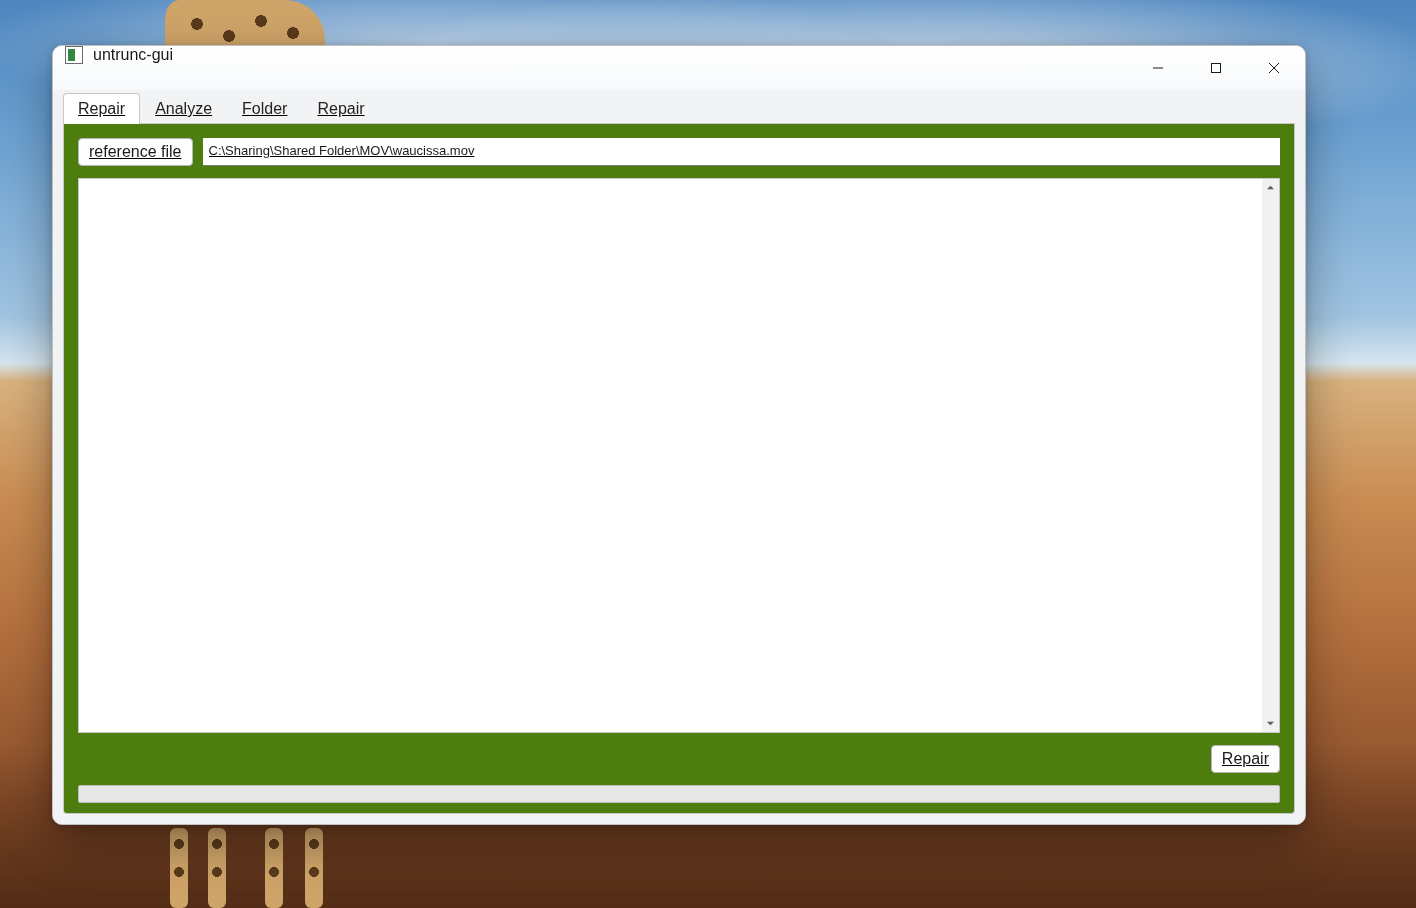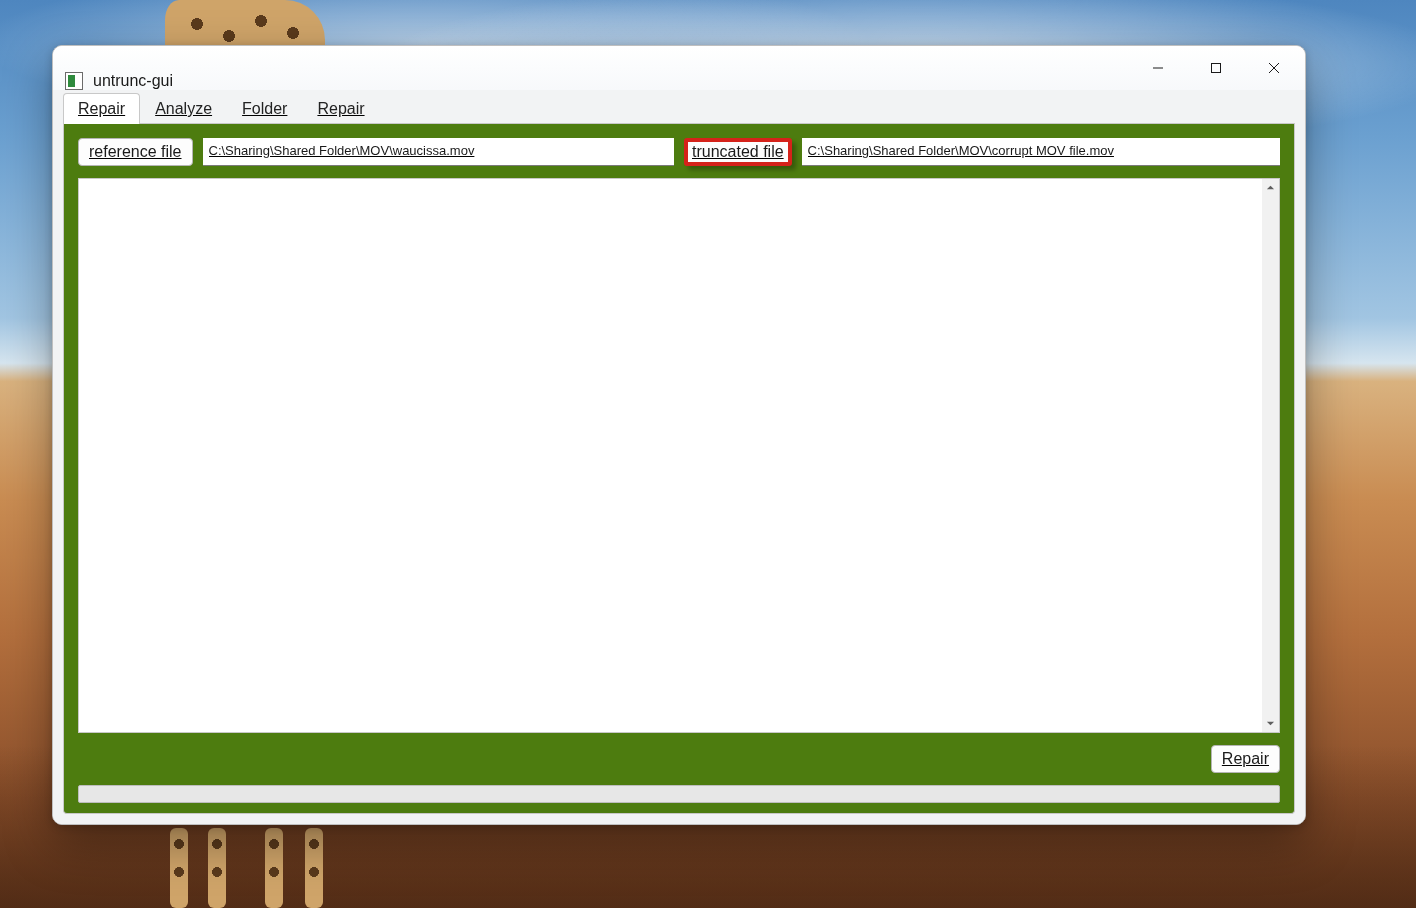--- a/index.html
+++ b/index.html
@@ -80,21 +80,21 @@
     border-radius: 10px;
     box-shadow: 0 18px 48px rgba(0,0,0,.35), 0 2px 8px rgba(0,0,0,.2);
     display: flex;
     flex-direction: column;
     overflow: hidden;
   }
 
   .titlebar {
     height: 44px;
     display: flex;
-    align-items: flex-end;
+    align-items: flex-start;
     padding: 0 2px 0 12px;
     background: linear-gradient(#ffffff,#f7f9fb);
   }
   .app-icon {
     width: 18px; height:18px;
     margin-right: 10px;
     position: relative;
     background: #fff;
     border:1px solid #6b6b6b;
   }
@@ -281,24 +281,20 @@
 
     <div class="tabpage">
 
       <div class="file-row">
 
         <div class="file-group">
           <div class="btn">reference file</div>
           <input class="path-input" type="text" value="C:\Sharing\Shared Folder\MOV\waucissa.mov" style="">
         </div>
 
-        <div class="file-group">
-          <div class="btn highlight-box">truncated file</div>
-          <input class="path-input" type="text" value="C:\Sharing\Shared Folder\MOV\corrupt MOV file.mov" style="">
-        </div>
 
       </div>
 
       <div class="log-area-wrap">
         <textarea class="log-area" readonly="" style=""></textarea>
         <div class="vscrollbar">
           <div class="sb-btn">
             <svg viewBox="0 0 10 10">
                 <path d="M1 7 L5 3 L9 7 Z"></path>
               </svg>

